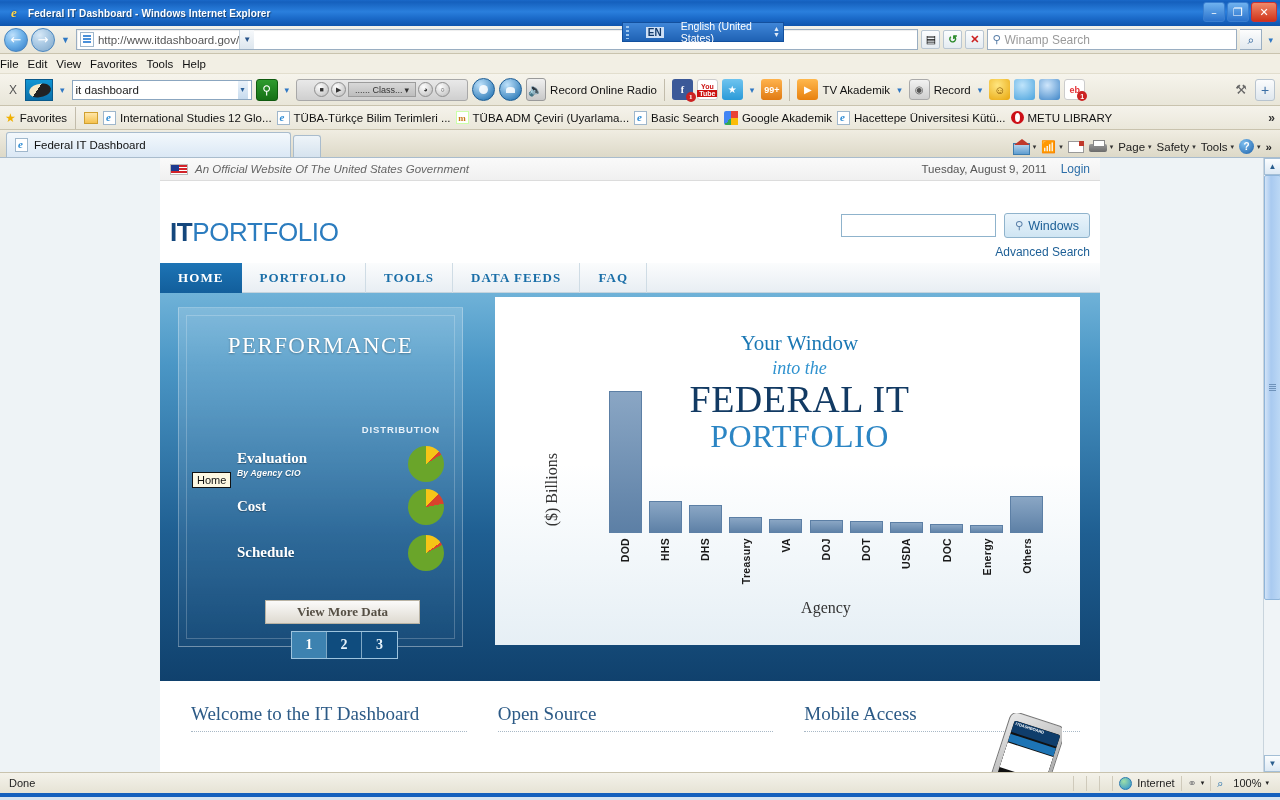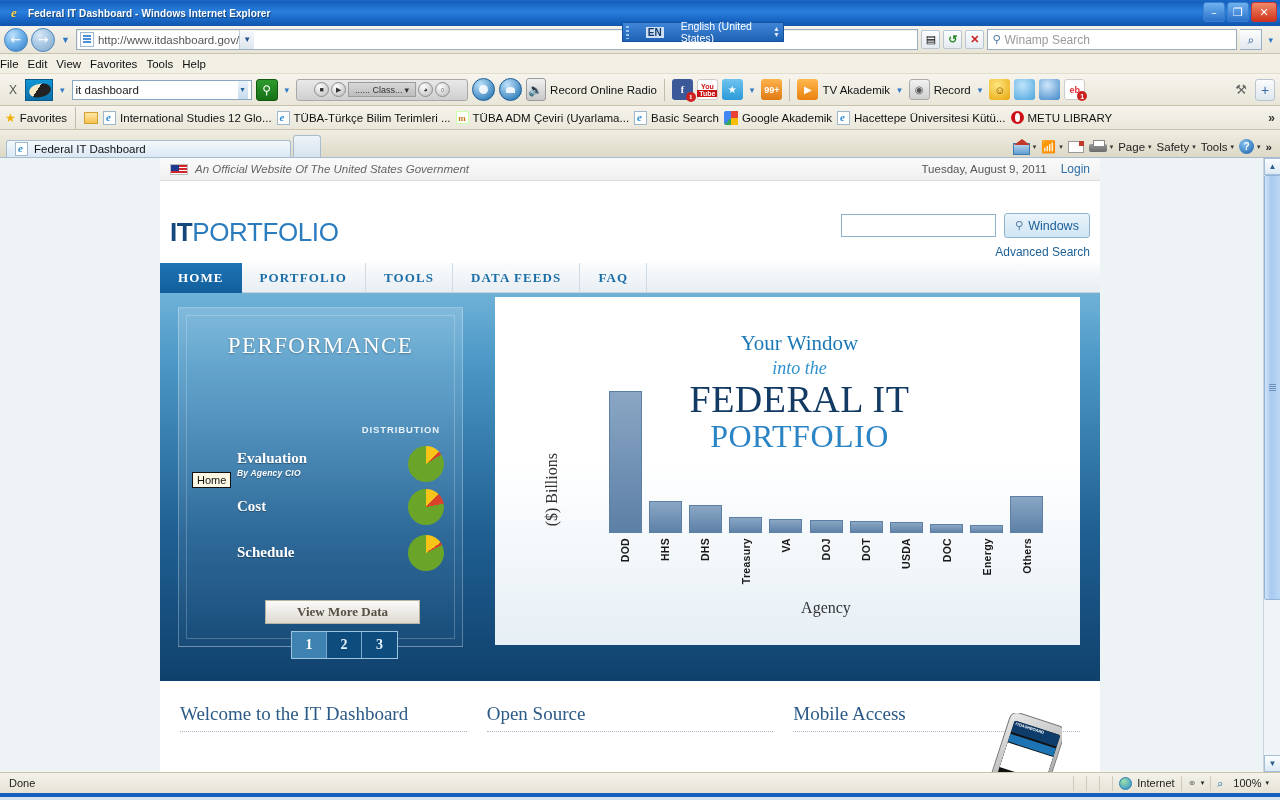--- a/index.html
+++ b/index.html
@@ -155,21 +155,21 @@
       linear-gradient(135deg,#4285f4 0 50%,#34a853 50% 100%);position:relative;border-radius:2px;}
   .ico-g:after{content:"";position:absolute;right:0;top:0;width:7px;height:7px;background:#ea4335;}
   .ico-g:before{content:"";position:absolute;right:0;bottom:0;width:7px;height:7px;background:#fbbc05;}
   .ico-op{width:13px;height:13px;border-radius:50%;background:#cc0f16;flex:none;position:relative;}
   .ico-op:after{content:"";position:absolute;left:4px;top:2px;width:5px;height:9px;border-radius:50%;background:#fff;}
   .chev{position:absolute;right:5px;color:#333;font-weight:bold;font-size:12px;}
 
   
   .tabbar{height:28px;background:linear-gradient(to bottom,#f0ede2,#ddd9c8);display:flex;align-items:flex-end;padding-left:6px;
           position:relative;border-bottom:1px solid #a9bccd;}
-  .tab{height:17px;min-width:285px;background:linear-gradient(to bottom,#f3f8fc,#dbe8f5);
+  .tab{height:25px;min-width:285px;background:linear-gradient(to bottom,#f3f8fc,#dbe8f5);
        border:1px solid #a9bccd;border-bottom:none;border-radius:3px 3px 0 0;
        display:flex;align-items:center;gap:6px;padding:0 8px;font-size:11.5px;color:#111;}
   .newtab{height:22px;width:28px;background:linear-gradient(to bottom,#eef4f9,#d6e3ee);border:1px solid #a9bccd;
           border-bottom:none;border-radius:3px 3px 0 0;margin-left:2px;}
   .cmdbar{margin-left:auto;display:flex;align-items:center;gap:5px;padding-right:8px;padding-bottom:3px;}
   .cmd{display:flex;align-items:center;gap:3px;font-size:11.5px;color:#222;}
   .cmd .ca{font-size:7px;color:#333;}
   .home-ico{width:17px;height:15px;flex:none;position:relative;}
   .home-ico:before{content:"";position:absolute;left:0;top:4px;width:15px;height:10px;background:linear-gradient(to bottom,#bcd8ef,#5f9dd0);border:1px solid #3d7cae;}
   .home-ico:after{content:"";position:absolute;left:1px;top:0;border-left:8px solid transparent;border-right:8px solid transparent;border-bottom:6px solid #c0392b;}
@@ -257,21 +257,21 @@
   .bcol{flex:1;display:flex;flex-direction:column;align-items:center;justify-content:flex-end;height:100%;position:relative;}
   .bar{width:33px;background:linear-gradient(to bottom,#8aa6c4 0%,#7a99ba 35%,#5c7fa5 100%);
        border:1px solid #5c7fa5;border-bottom:none;}
   .bcap{position:absolute;top:100%;margin-top:5px;font-size:10.5px;font-weight:bold;color:#1a1a1a;
         writing-mode:vertical-rl;transform:rotate(180deg);white-space:nowrap;letter-spacing:.3px;}
   .xlab{position:absolute;left:70px;right:8px;top:222px;text-align:center;
         font-family:"Liberation Serif",serif;font-size:16px;color:#333;}
 
   .bottom{padding:0 20px;background:#fff;position:relative;height:80px;}
   .brow{display:flex;gap:20px;padding-top:22px;}
-  .bcard{flex:1;position:relative;}
+  .bcard{flex:1;position:relative;margin-left:11px;}
   .bcard h3{margin:0;font-family:"Liberation Serif",serif;font-weight:normal;font-size:19px;color:#2c5a86;}
   .bcard .rule{margin-top:6px;border-bottom:1px dotted #a8b8c6;}
   .phone{position:absolute;right:18px;top:10px;width:72px;height:76px;overflow:hidden;}
   .phone-body{position:absolute;left:8px;top:4px;width:58px;height:80px;border-radius:8px;transform:rotate(18deg);
               background:linear-gradient(135deg,#e9e9e9,#9a9a9a);border:1px solid #777;}
   .phone-scr{position:absolute;left:5px;top:8px;width:48px;height:62px;background:#111;border-radius:2px;overflow:hidden;}
   .phone-scr .sb{height:12px;background:#0f3d6b;}
   .phone-scr .sb2{height:8px;background:#1d74b5;margin-top:2px;}
   .phone-scr .w{height:26px;background:#fff;margin-top:1px;}
   .phone-scr .lbl{font-size:4px;color:#fff;padding-left:2px;font-weight:bold;}

